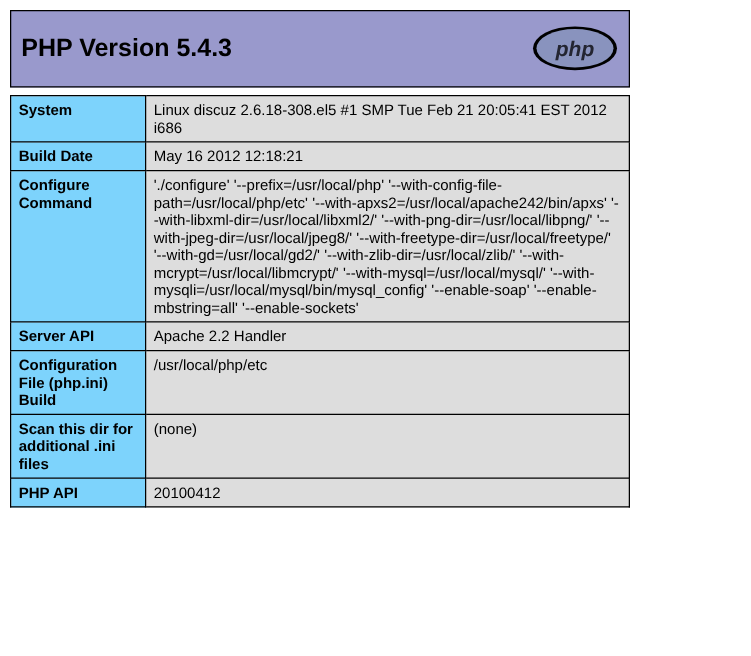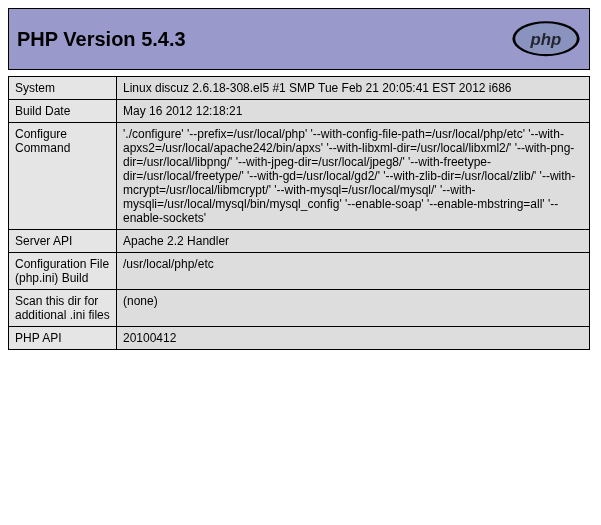--- a/index.html
+++ b/index.html
@@ -4,21 +4,21 @@
 <style>
   body {
     margin: 0;
     padding: 8px;
     background: #ffffff;
     font-family: Arial, Helvetica, sans-serif;
     font-size: 12px;
     color: #000000;
   }
   .page {
-    width: 582px;
+    width: 496px;
   }
   .header {
     background: #9999cc;
     border: 1px solid #000000;
     padding: 6px 8px;
     height: 48px;
     display: flex;
     align-items: center;
     justify-content: space-between;
     margin-bottom: 6px;
@@ -39,22 +39,22 @@
     border: 1px solid #000000;
   }
   table.info td {
     border: 1px solid #000000;
     padding: 4px 6px;
     font-size: 12px;
     vertical-align: top;
     text-align: left;
   }
   td.label {
-    background: #e5e5e5;
-    font-weight: normal;
+    background: #7dd3fc;
+    font-weight: bold;
     width: 95px;
     word-wrap: break-word;
   }
   td.value {
     background: #dddddd;
     word-break: break-word;
   }
 </style>
 </head>
 <body>

